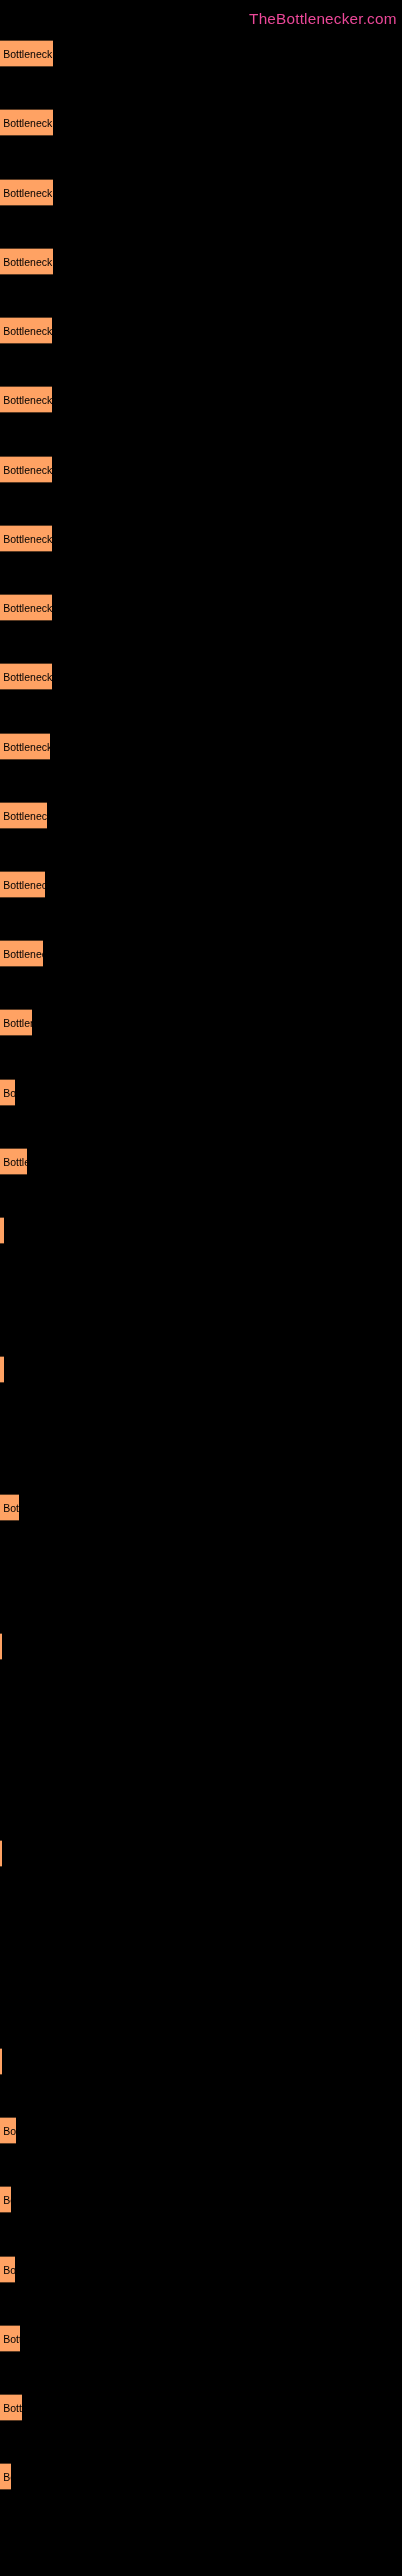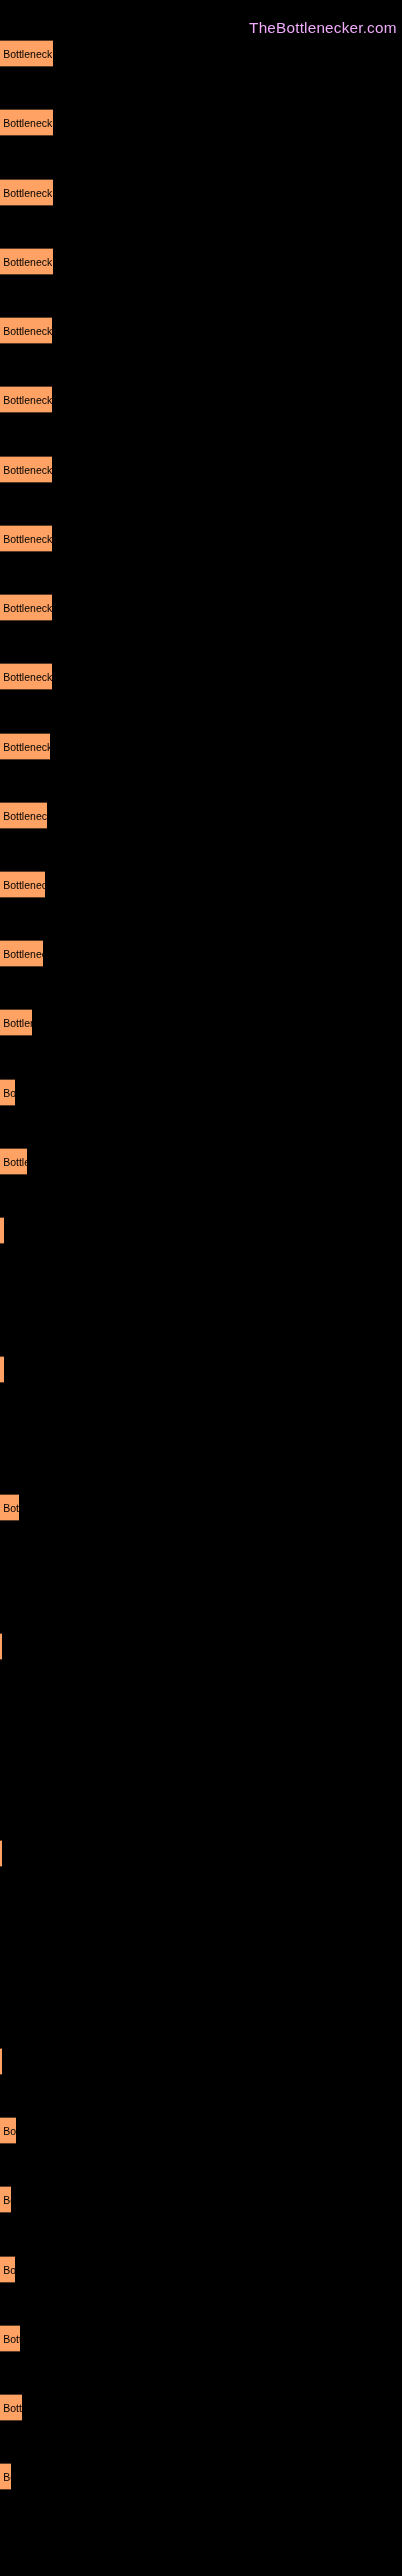--- a/index.html
+++ b/index.html
@@ -11,23 +11,23 @@
     width: 403px;
     height: 2576px;
     position: relative;
     font-family: "Liberation Sans", sans-serif;
     overflow: hidden;
   }
 
   .watermark {
     position: absolute;
     right: 6.4px;
-    top: 19px;
+    top: 10px;
     font-size: 15.3px;
-    color: #f0abfc;
+    color: #ec4899;
     letter-spacing: 0.2px;
     white-space: nowrap;
     font-family: "Liberation Sans", sans-serif;
   }
 
   .chart {
     position: absolute;
     left: 0;
     top: 0;
     width: 403px;

